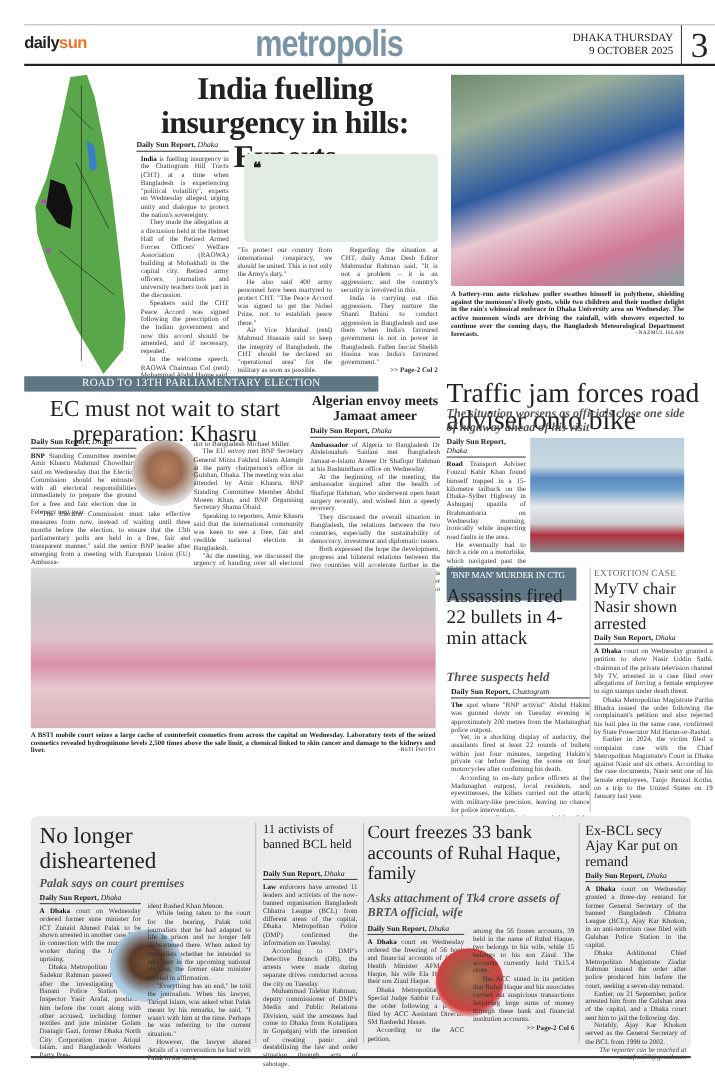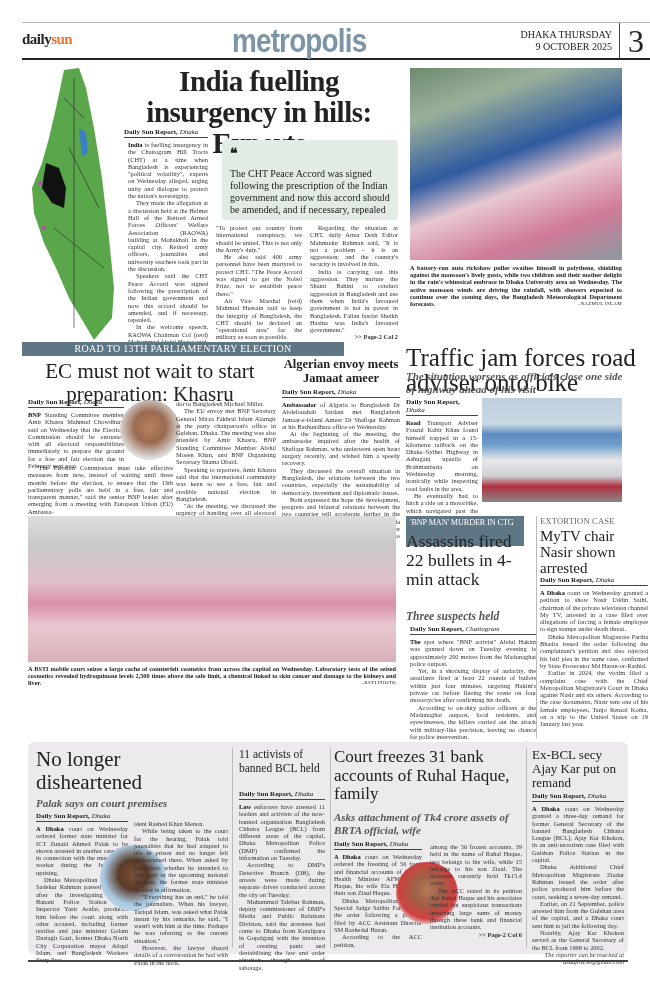--- a/index.html
+++ b/index.html
@@ -1,19 +1,19 @@
 <!DOCTYPE html>
 <html><head>
 <meta charset="utf-8">
 <style>
 *{box-sizing:border-box;margin:0;padding:0}
 body{width:650px;height:984px;background:#fff;font-family:"Liberation Serif",serif;color:#222;position:relative;overflow:hidden}
 .abs{position:absolute}
 .masthead{left:22px;top:22px;width:628px;height:38px;border-top:1px solid #bbb;border-bottom:2px solid #222}
-.logo{left:0;top:8px;font-family:Liberation Serif, serif;font-weight:bold;font-size:15px;letter-spacing:-0.5px}
+.logo{left:0;top:8px;font-family:Liberation Sans, sans-serif;font-weight:bold;font-size:15px;letter-spacing:-0.5px}
 .logo .d{color:#222}.logo .s{color:#e8742a}
 .section-title{left:210px;top:-2px;font-family:"Liberation Sans",sans-serif;font-weight:bold;font-size:34px;color:#7c95a6;letter-spacing:-1px;transform:scaleX(0.82);transform-origin:left}
 .dateline{right:38px;top:6px;text-align:right;font-size:10px;line-height:12px}
 .dateline b{font-weight:normal}
 .pagenum{right:6px;top:0;font-size:32px;font-weight:300;border-left:1px solid #444;padding-left:8px;line-height:36px}
 .map{left:24px;top:68px;width:95px;height:272px}
 .hl-main{left:114px;top:66px;width:290px;text-align:center;font-weight:bold;font-size:29px;line-height:31px;letter-spacing:-0.5px}
 .byline{font-family:"Liberation Serif",serif;font-size:7px;font-weight:bold;border-bottom:1px solid #444;padding-bottom:1px;margin-bottom:3px}
 .byline i{font-weight:normal}
 .body{font-size:6.4px;line-height:7.3px;text-align:justify;color:#333}
@@ -77,21 +77,20 @@
   <div class="body" style="padding-left:4px">
     <p class="first"><b>India</b> <span>is fuelling insurgency in the Chattogram Hill Tracts (CHT) at a time when Bangladesh is experiencing "political volatility", experts on Wednesday alleged, urging unity and dialogue to protect the nation's sovereignty.</span></p>
     <p>They made the allegation at a discussion held at the Helmet Hall of the Retired Armed Forces Officers' Welfare Association (RAOWA) building at Mohakhali in the capital city. Retired army officers, journalists and university teachers took part in the discussion.</p>
     <p>Speakers said the CHT Peace Accord was signed following the prescription of the Indian government and now this accord should be amended, and if necessary, repealed.</p>
     <p>In the welcome speech, RAOWA Chairman Col (retd) Mohammad Abdul Haque said,</p>
   </div>
 </div>
 
 <div class="abs quote-box">
   <div class="quote-mark">❝</div>
-  <div class="quote-text">The CHT Peace Accord was signed following the prescription of the Indian government and now this accord should be amended, and if necessary, repealed</div>
 </div>
 
 <div class="col body" style="left:216px;top:224px;width:86px">
   <p class="first">"To protect our country from international conspiracy, we should be united. This is not only the Army's duty."</p>
   <p>He also said 400 army personnel have been martyred to protect CHT. "The Peace Accord was signed to get the Nobel Prize, not to establish peace there."</p>
   <p>Air Vice Marshal (retd) Mahmud Hussain said to keep the integrity of Bangladesh, the CHT should be declared an "operational area" for the military as soon as possible.</p>
 </div>
 <div class="col body" style="left:310px;top:224px;width:88px">
   <p>Regarding the situation at CHT, daily Amar Desh Editor Mahmudur Rahman said, "It is not a problem – it is an aggression; and the country's security is involved in this.</p>
   <p>India is carrying out this aggression. They nurture the Shanti Bahini to conduct aggression in Bangladesh and use them when India's favoured government is not in power in Bangladesh. Fallen fascist Sheikh Hasina was India's favoured government."</p>
@@ -206,21 +205,21 @@
 <div class="col" style="left:239px;top:790px;width:86px">
   <div class="byline"><span>Daily Sun Report,</span> <i>Dhaka</i></div>
   <div class="body">
     <p class="first"><b>Law</b> <span>enforcers have arrested 11 leaders and activists of the now-banned organisation Bangladesh Chhatra League (BCL) from different areas of the capital, Dhaka Metropolitan Police (DMP) confirmed the information on Tuesday.</span></p>
     <p>According to DMP's Detective Branch (DB), the arrests were made during separate drives conducted across the city on Tuesday.</p>
     <p>Muhammad Talebur Rahman, deputy commissioner of DMP's Media and Public Relations Division, said the arrestees had come to Dhaka from Kotalipara in Gopalganj with the intention of creating panic and destabilising the law and order situation through acts of sabotage.</p>
   </div>
 </div>
 
 <div class="abs vline" style="left:330px;top:748px;height:200px"></div>
-<div class="abs hl-court">Court freezes 31 bank accounts of Ruhal Haque, family</div>
+<div class="abs hl-court">Court freezes 33 bank accounts of Ruhal Haque, family</div>
 <div class="abs deck" style="left:334px;top:811px;width:180px;font-size:11px;line-height:13px">Asks attachment of Tk4 crore assets of BRTA official, wife</div>
 <div class="col" style="left:334px;top:840px;width:88px">
   <div class="byline"><span>Daily Sun Report,</span> <i>Dhaka</i></div>
   <div class="body">
     <p class="first"><b>A Dhaka</b> <span>court on Wednesday ordered the freezing of 56 bank and financial accounts of former Health Minister AFM Ruhal Haque, his wife Ela Haque and their son Ziaul Haque.</span></p>
     <p>Dhaka Metropolitan Senior Special Judge Sabbir Faiz issued the order following a petition filed by ACC Assistant Director SM Rashedul Hasan.</p>
     <p>According to the ACC petition,</p>
   </div>
 </div>
 <div class="abs portrait" style="left:396px;top:862px;width:62px;height:62px;background:radial-gradient(circle at 50% 45%,#b87858 0%,#a06048 30%,#d04040 62%,#eee 80%)"></div>

